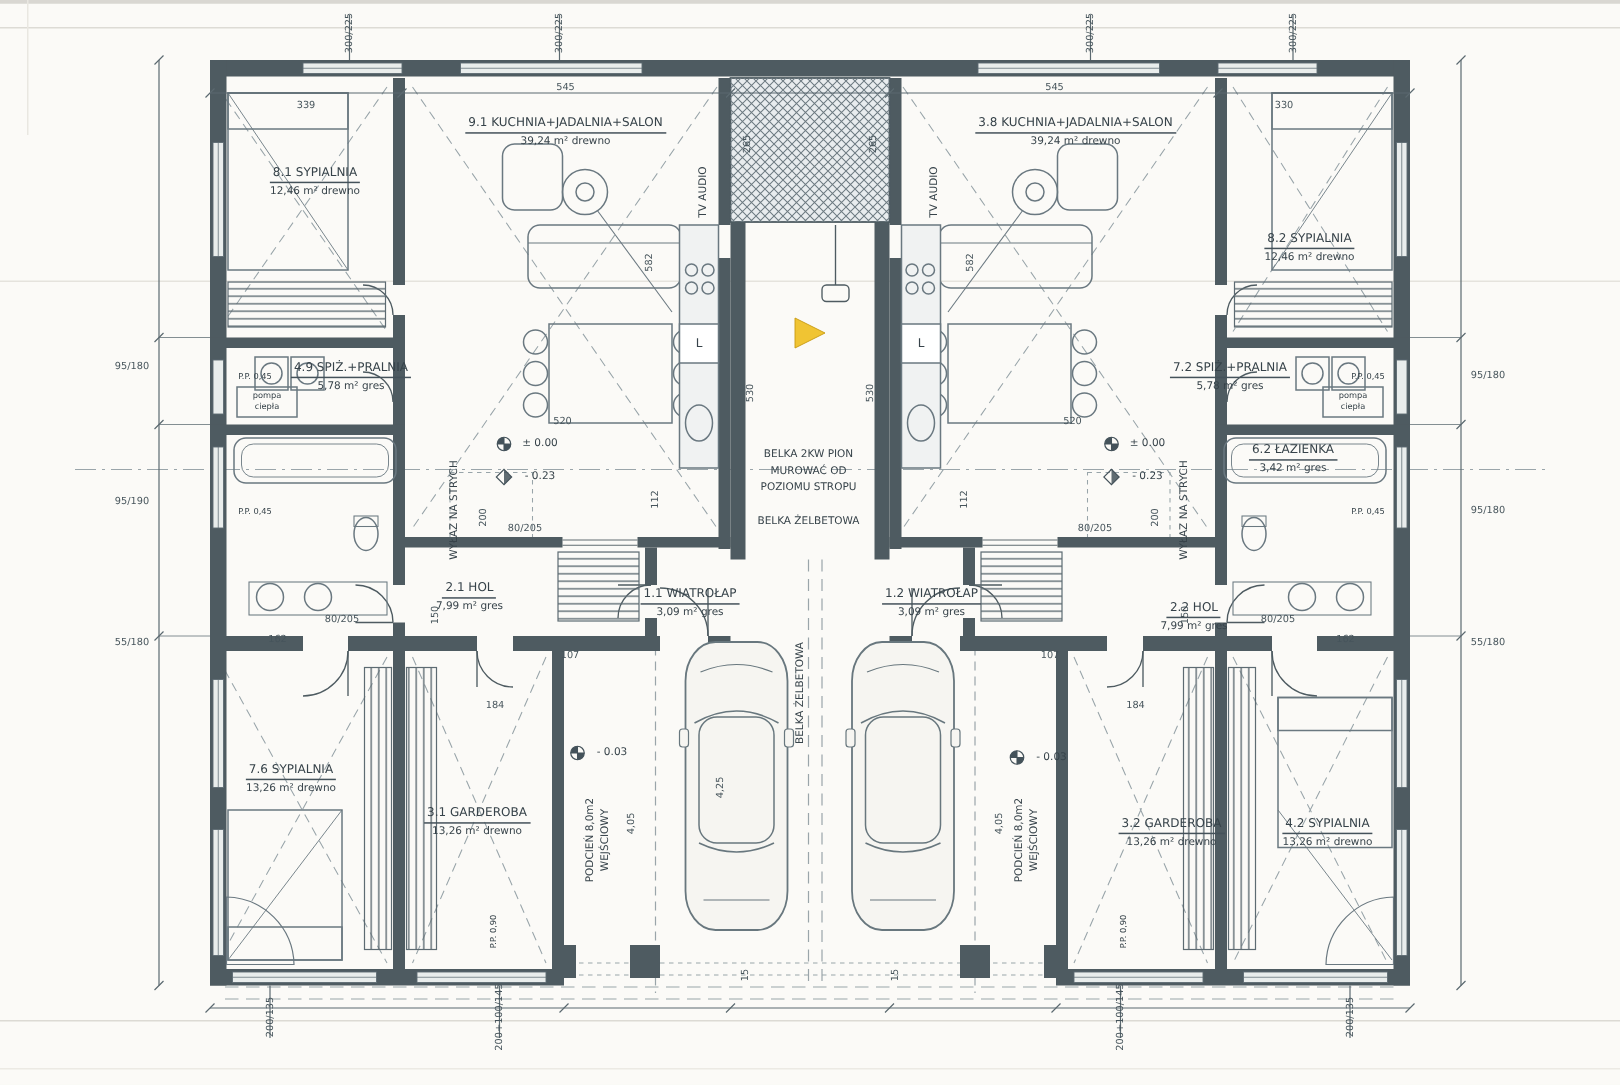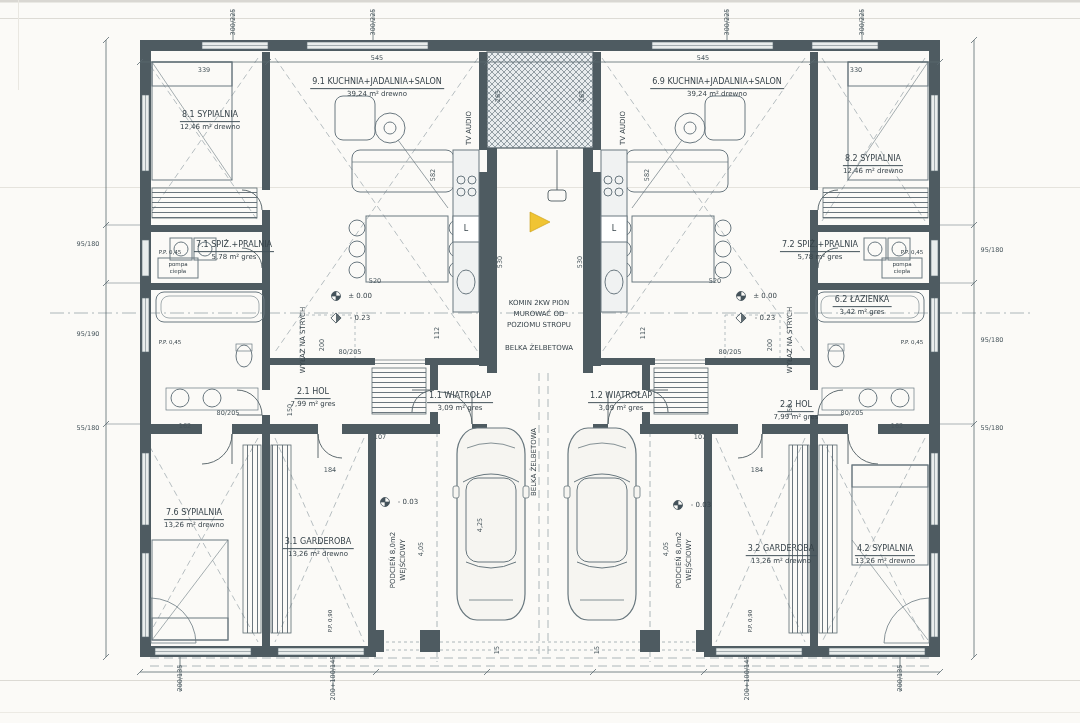--- a/index.html
+++ b/index.html
@@ -344,33 +344,33 @@
   </g>
 </svg>
 
 <div class="labels">
 
   <div class="lb room" style="left:377px;top:88px">
     <span class="room-t">9.1 KUCHNIA+JADALNIA+SALON</span>
     <span class="room-s">39,24 m² drewno</span>
   </div>
   <div class="lb room" style="left:717px;top:88px">
-    <span class="room-t">6.9 KUCHNIA+JADALNIA+SALON</span>
+    <span class="room-t">3.8 KUCHNIA+JADALNIA+SALON</span>
     <span class="room-s">39,24 m² drewno</span>
   </div>
   <div class="lb room" style="left:210px;top:121px">
     <span class="room-t">8.1 SYPIALNIA</span>
     <span class="room-s">12,46 m² drewno</span>
   </div>
   <div class="lb room" style="left:873px;top:165px">
     <span class="room-t">8.2 SYPIALNIA</span>
     <span class="room-s">12,46 m² drewno</span>
   </div>
   <div class="lb room" style="left:234px;top:251px">
-    <span class="room-t">7.1 SPIŻ.+PRALNIA</span>
+    <span class="room-t">4.9 SPIŻ.+PRALNIA</span>
     <span class="room-s">5,78 m² gres</span>
   </div>
   <div class="lb room" style="left:820px;top:251px">
     <span class="room-t">7.2 SPIŻ.+PRALNIA</span>
     <span class="room-s">5,78 m² gres</span>
   </div>
   <div class="lb room" style="left:862px;top:306px">
     <span class="room-t">6.2 ŁAZIENKA</span>
     <span class="room-s">3,42 m² gres</span>
   </div>
@@ -410,21 +410,21 @@
   <div class="lb rot room" style="left:398px;top:560px">
     <span class="room-s">PODCIEŃ 8,0m2</span>
     <span class="room-s">WEJŚCIOWY</span>
   </div>
   <div class="lb rot room" style="left:684px;top:560px">
     <span class="room-s">PODCIEŃ 8,0m2</span>
     <span class="room-s">WEJŚCIOWY</span>
   </div>
 
   <div class="lb ann-block" style="left:539px;top:314px">
-    <span>KOMIN 2KW PION</span>
+    <span>BELKA 2KW PION</span>
     <span>MUROWAĆ OD</span>
     <span>POZIOMU STROPU</span>
   </div>
   <div class="lb ann" style="left:539px;top:348px">BELKA ŻELBETOWA</div>
   <div class="lb ann rot" style="left:534px;top:462px">BELKA ŻELBETOWA</div>
 
   <div class="lb ann rot" style="left:303px;top:340px">WYŁAZ NA STRYCH</div>
   <div class="lb ann rot" style="left:790px;top:340px">WYŁAZ NA STRYCH</div>
   <div class="lb ann rot" style="left:469px;top:128px">TV AUDIO</div>
   <div class="lb ann rot" style="left:623px;top:128px">TV AUDIO</div>

